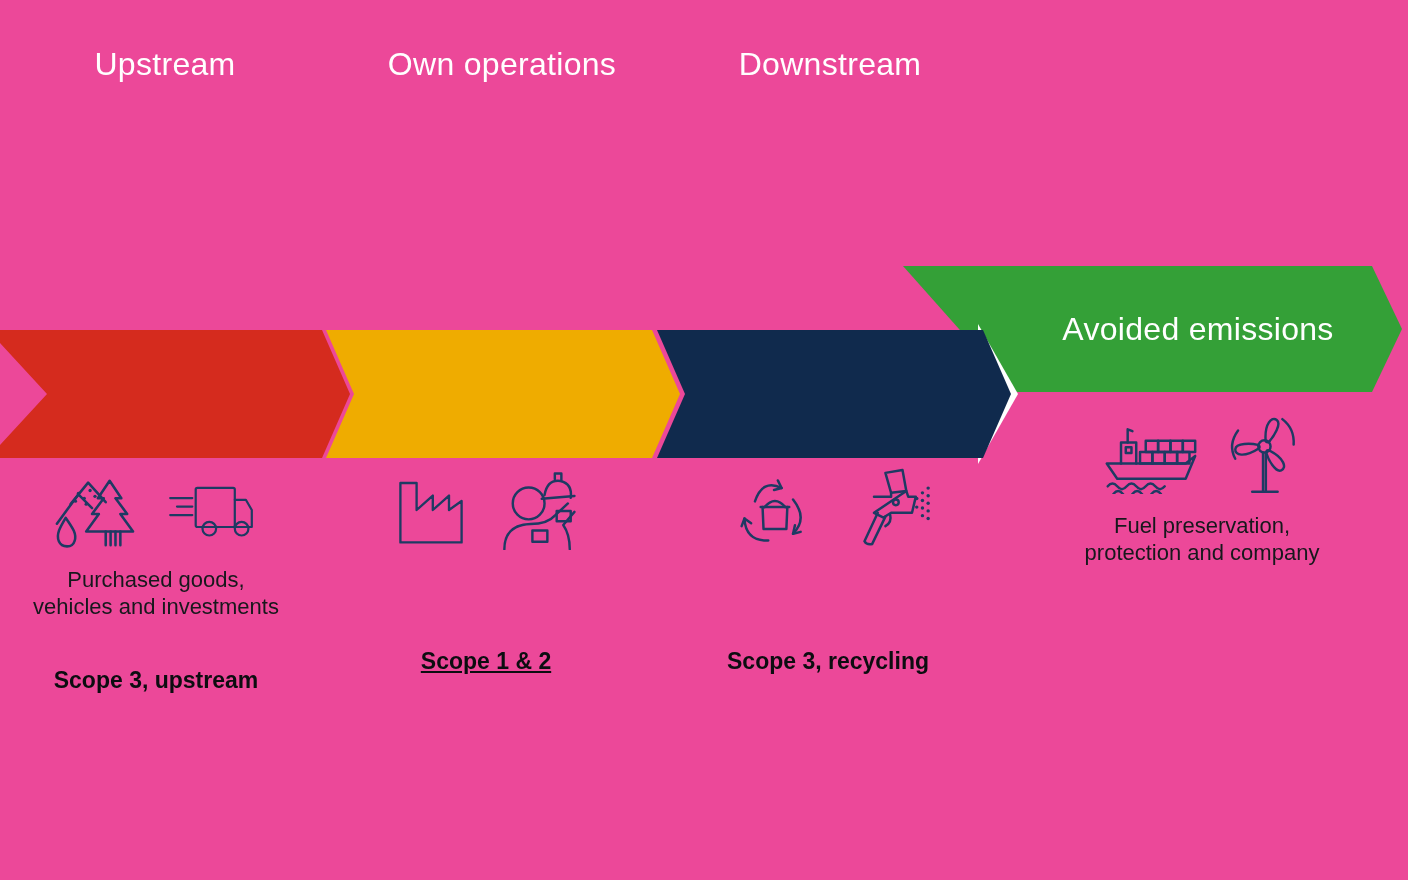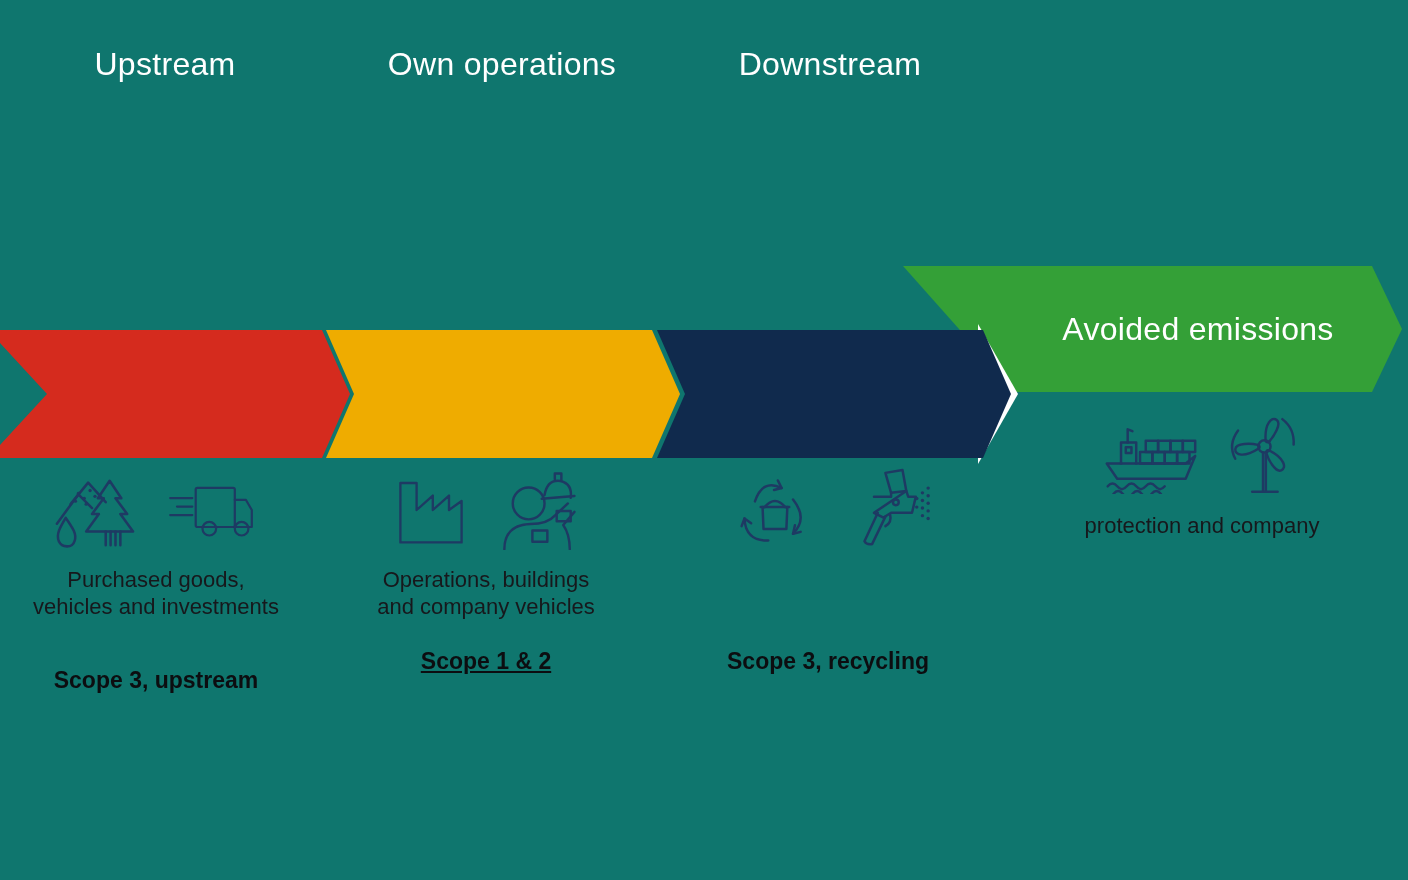--- a/index.html
+++ b/index.html
@@ -1,17 +1,17 @@
 <!DOCTYPE html>
 <html style="--red: #d52b1e; --yellow: #efac00; --navy: #102a4d; --green: #34a037; --icon_stroke: #1e3a63; --label_text: #ffffff; --caption_text: #17181c; --scope_text: #0c0d10;"><head>
 <meta charset="utf-8">
 <style>
   html,body{margin:0;padding:0;background:#ffffff;}
   .canvas{
-    position:relative;width:1408px;height:880px;overflow:hidden;background:#0f766e;
+    position:relative;width:1408px;height:880px;overflow:hidden;background:#ec4899;
     font-family:"Liberation Sans","DejaVu Sans",sans-serif;
   }
   .shapes{position:absolute;left:0;top:0;}
   .arrow-label{
     position:absolute;display:flex;align-items:center;justify-content:center;
     font-size:32px;font-weight:400;color:var(--label_text,#ffffff);letter-spacing:.3px;
   }
   .lbl-up{left:0;top:330;width:330px;height:128px;}
   .lbl-own{left:337px;top:330;width:330px;height:128px;}
   .lbl-down{left:665px;top:330;width:330px;height:128px;}
@@ -156,25 +156,22 @@
       <path d="M31 84 H58"></path>
       <path d="M13 49 Q5 34 16 19"></path>
       <path d="M63 7 Q76 17 75 34"></path>
     </svg>
   </div>
 
   <div class="caption cap1">
     <div>Purchased goods,</div>
     <div>vehicles and investments</div>
   </div>
-  <div class="caption cap2">
-    <div>Operations, buildings</div>
-    <div>and company vehicles</div>
-  </div>
   <div class="caption cap4">
+    <div>Fuel preservation,</div>
     <div>protection and company</div>
   </div>
 
   <div class="scope sc1">Scope 3, upstream</div>
   <div class="scope sc2">Scope 1 &amp; 2</div>
   <div class="scope sc3">Scope 3, recycling</div>
 
 </div>
 
 </body></html>

